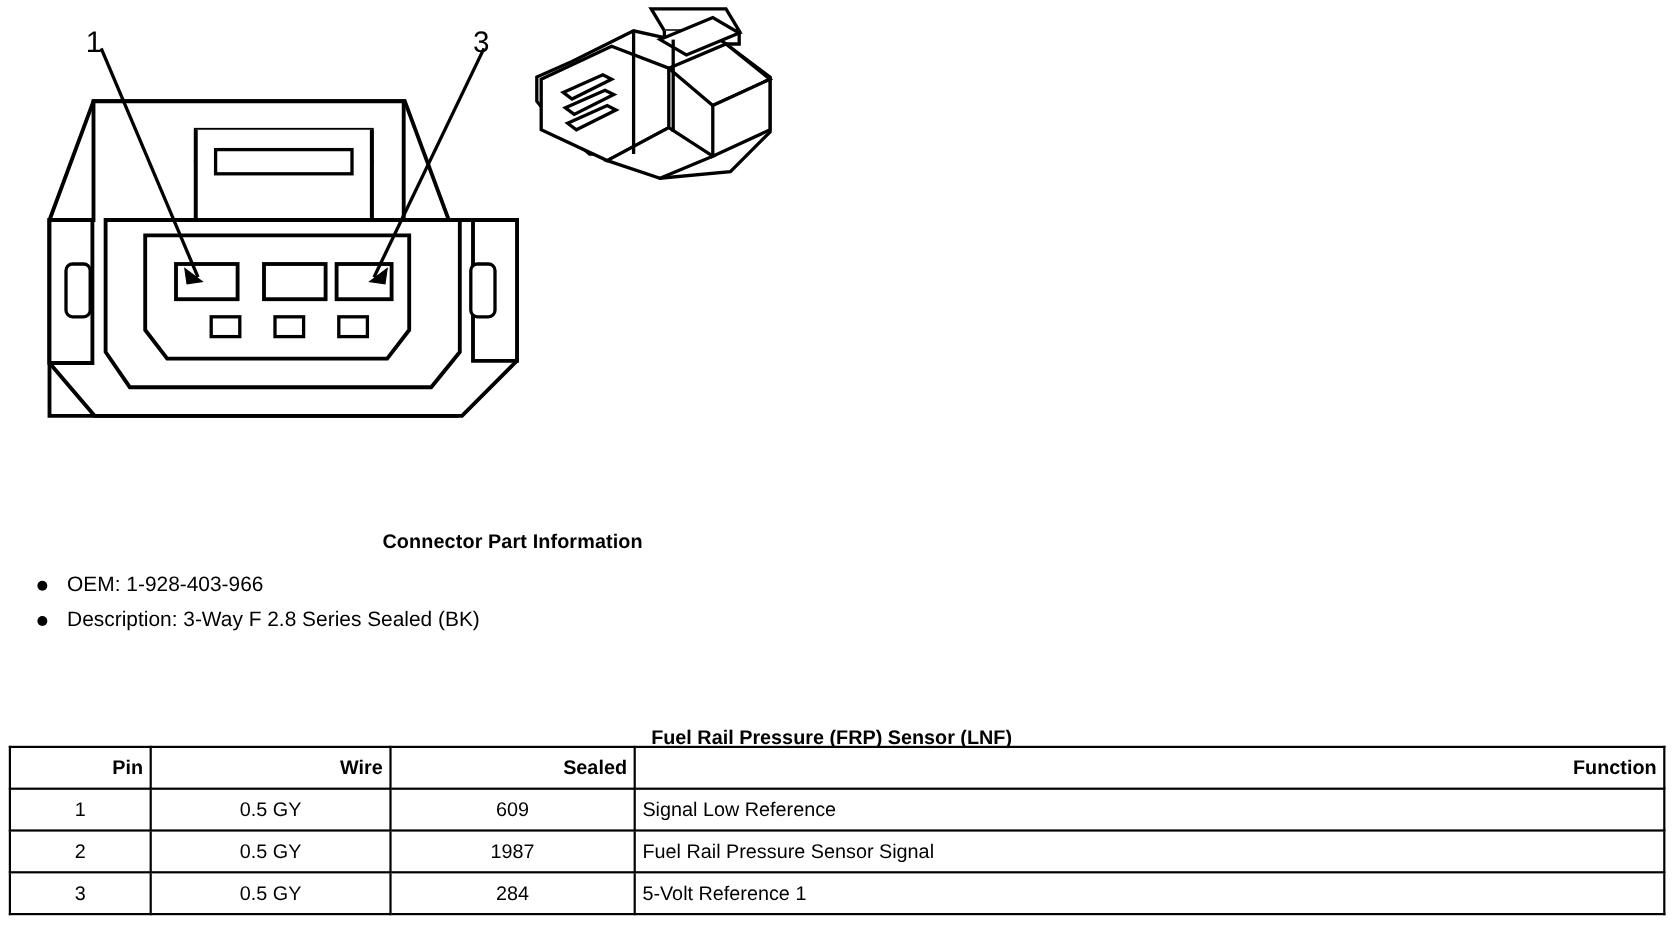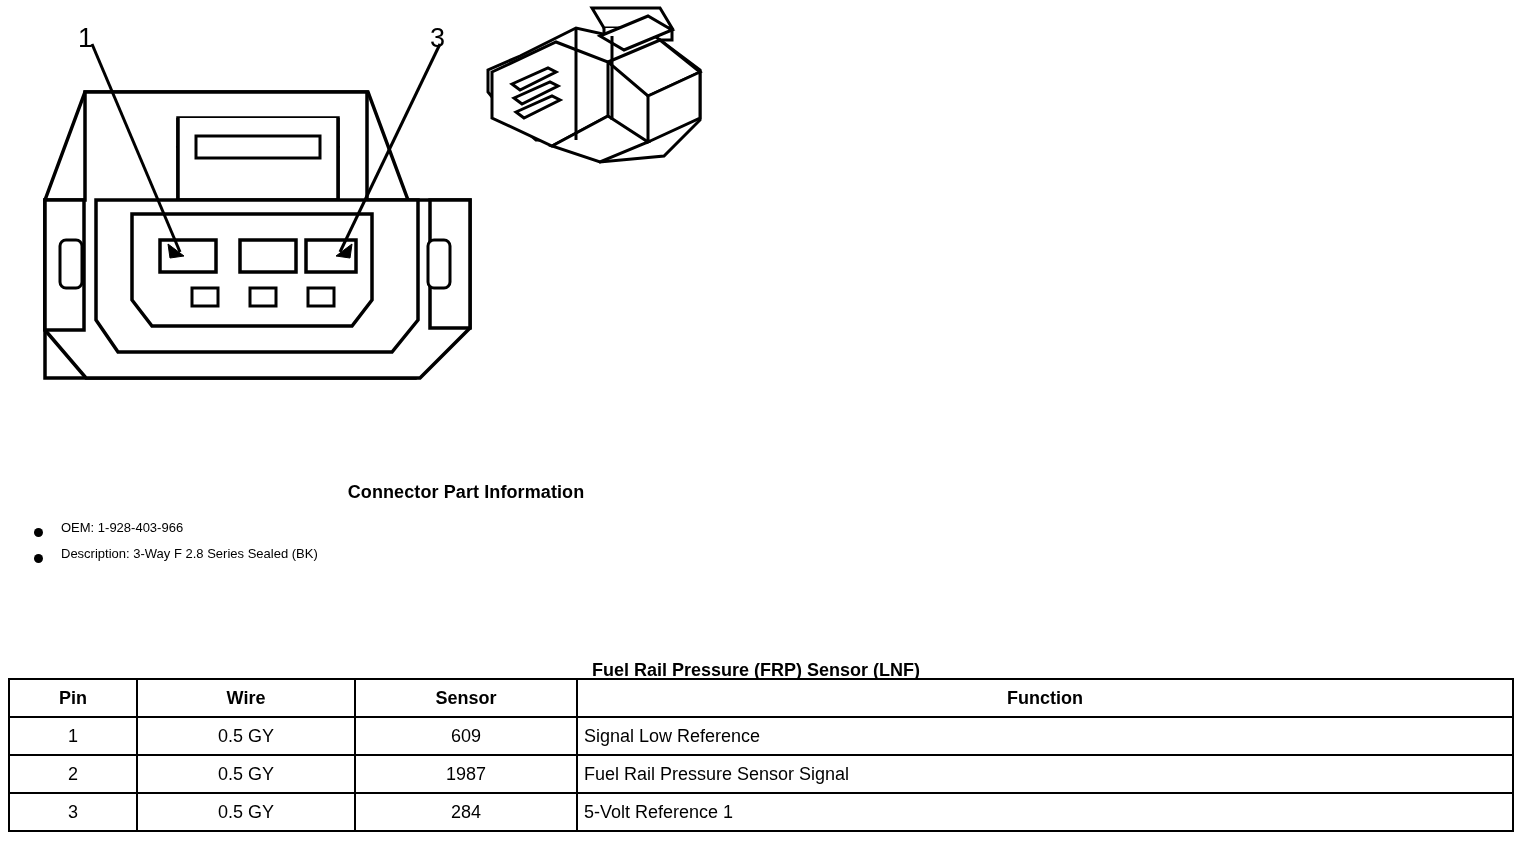--- a/index.html
+++ b/index.html
@@ -59,21 +59,21 @@
   }
   .bullet-dot {
     width: 9px;
     height: 9px;
     border-radius: 50%;
     background: #000;
     margin: 7px 18px 0 18px;
     flex: 0 0 auto;
   }
   .bullet-text {
-    font-size: 13px;
+    font-size: 19px;
     line-height: 1.15;
     text-align: center;
   }
 
   
   #table-title {
     position: absolute;
     left: 0;
     top: 660px;
     width: 1512px;
@@ -96,21 +96,21 @@
   table.pin-table td {
     border: 2px solid #000;
     height: 36px;
     font-size: 18px;
     font-weight: normal;
     padding: 0 6px;
     vertical-align: middle;
   }
   table.pin-table th {
     font-weight: bold;
-    text-align: center;
+    text-align: right;
   }
   col.c-pin { width: 128px; }
   col.c-wire { width: 218px; }
   col.c-circuit { width: 222px; }
   col.c-function { width: 936px; }
   td.center { text-align: center; }
   td.left { text-align: left; padding-left: 8px; }
 </style>
 </head>
 <body>
@@ -232,21 +232,21 @@
     <colgroup>
       <col class="c-pin">
       <col class="c-wire">
       <col class="c-circuit">
       <col class="c-function">
     </colgroup>
     <thead>
       <tr>
         <th>Pin</th>
         <th>Wire</th>
-        <th>Sensor</th>
+        <th>Sealed</th>
         <th>Function</th>
       </tr>
     </thead>
     <tbody>
       <tr>
         <td class="center">1</td>
         <td class="center">0.5 GY</td>
         <td class="center">609</td>
         <td class="left">Signal Low Reference</td>
       </tr>

